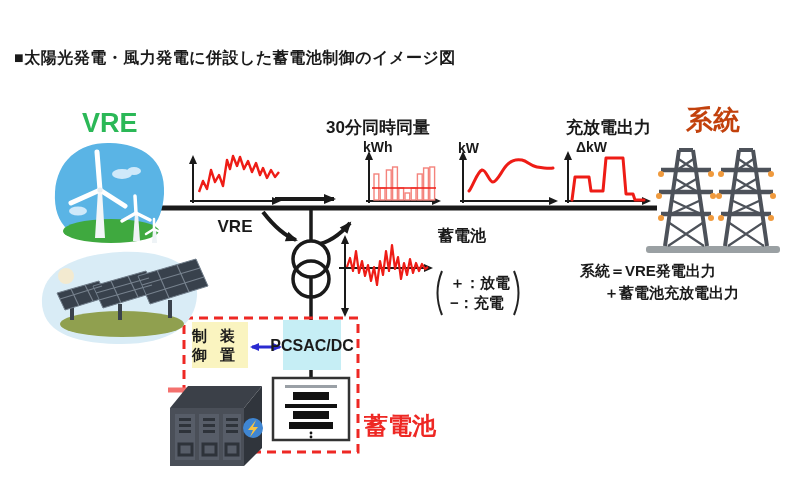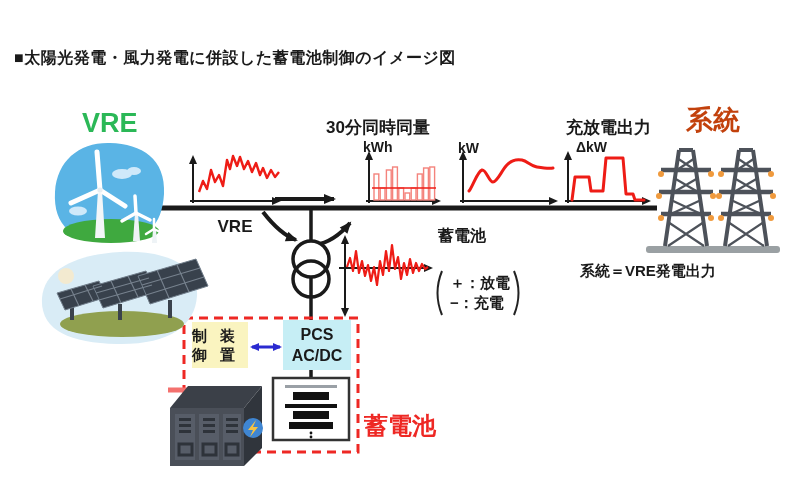--- a/index.html
+++ b/index.html
@@ -15,21 +15,21 @@
   .t-unit{font-size:14px;font-weight:700;}
   .t-line17{font-size:17px;font-weight:700;line-height:21px;text-align:center;white-space:nowrap;}
   .t-line16{font-size:16px;font-weight:700;line-height:20px;white-space:nowrap;}
   .t-leg{font-size:15px;font-weight:700;line-height:20px;white-space:nowrap;}
   .t-eq{font-size:15px;font-weight:700;white-space:nowrap;}
   .box-ctrl{
     width:56px;height:46px;background:#faf4c0;display:flex;flex-direction:row;
     align-items:center;justify-content:center;font-size:15px;font-weight:600;line-height:19px;
   }
   .box-pcs{
-    width:68px;height:50px;background:#c6eef5;display:flex;flex-direction:column;
+    width:58px;height:50px;background:#c6eef5;display:flex;flex-direction:row;
     align-items:center;justify-content:center;font-size:16px;font-weight:700;line-height:21px;
   }
   .t-batt{font-size:24px;font-weight:700;color:#ee2824;white-space:nowrap;}
   svg{display:block;}
 </style>
 </head>
 <body>
 
 <div id="stage">
 
@@ -262,20 +262,21 @@
   <div class="abs t-line16" style="left:438px;top:226px">
     <div>蓄電池</div>
   </div>
 
   <div class="abs t-leg" style="left:450px;top:273px">
     <div>＋：放電</div>
     <div>−：充電</div>
   </div>
 
   <div class="abs t-eq" style="left:580px;top:262px">系統＝VRE発電出力</div>
+  <div class="abs t-eq" style="left:604px;top:284px">＋蓄電池充放電出力</div>
 
   <div class="abs box-ctrl" style="left:192px;top:322px">
     <div>制御</div>
     <div>装置</div>
   </div>
 
   <div class="abs box-pcs" style="left:283px;top:320px">
     <div>PCS</div>
     <div>AC/DC</div>
   </div>

